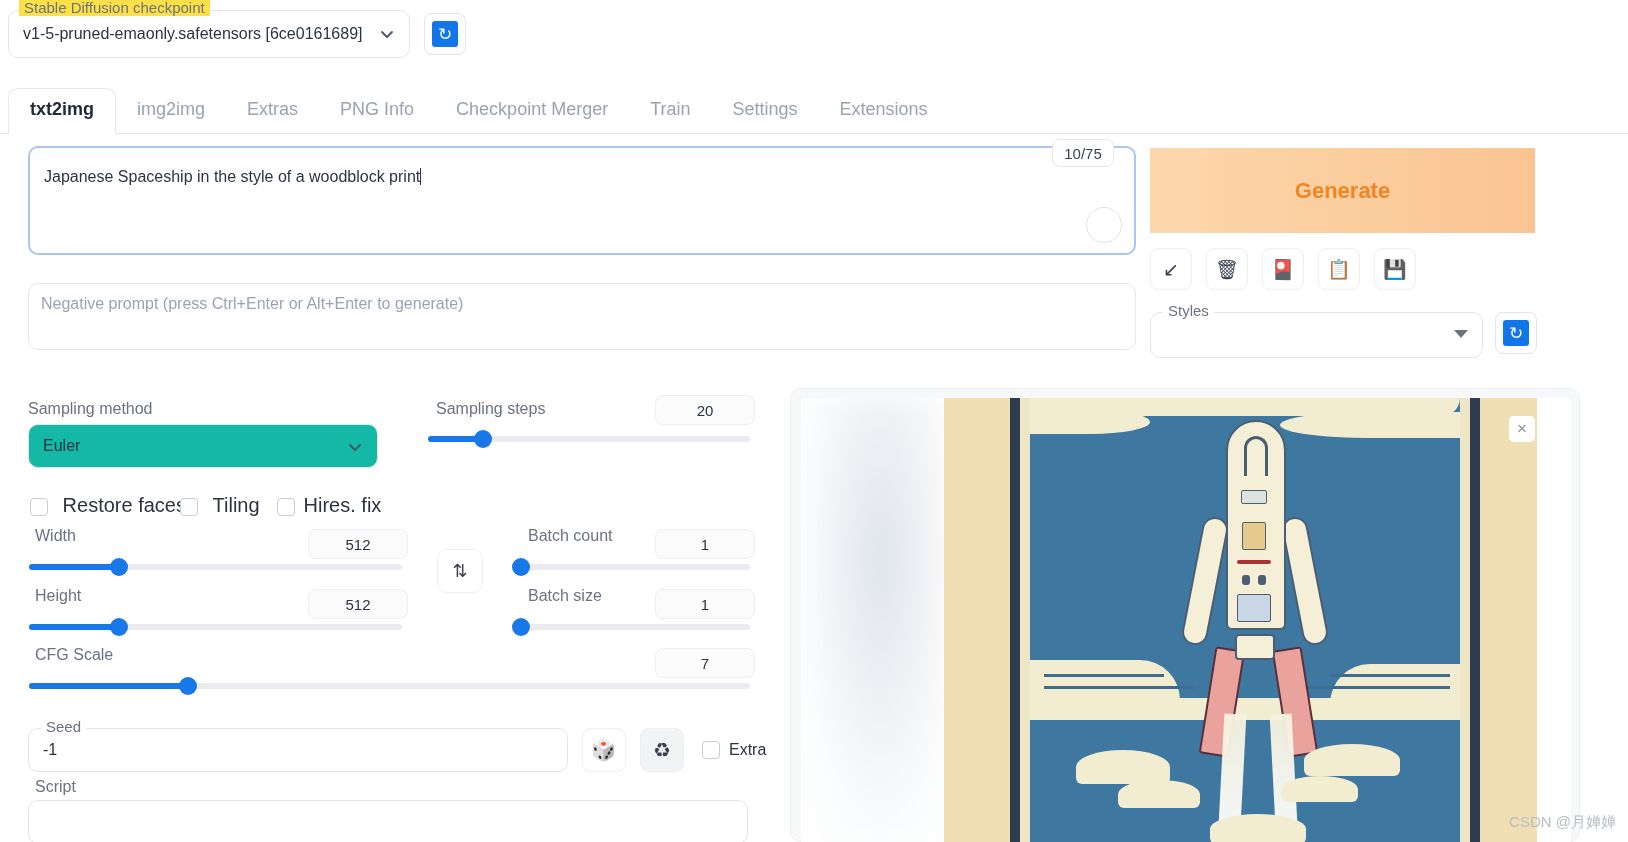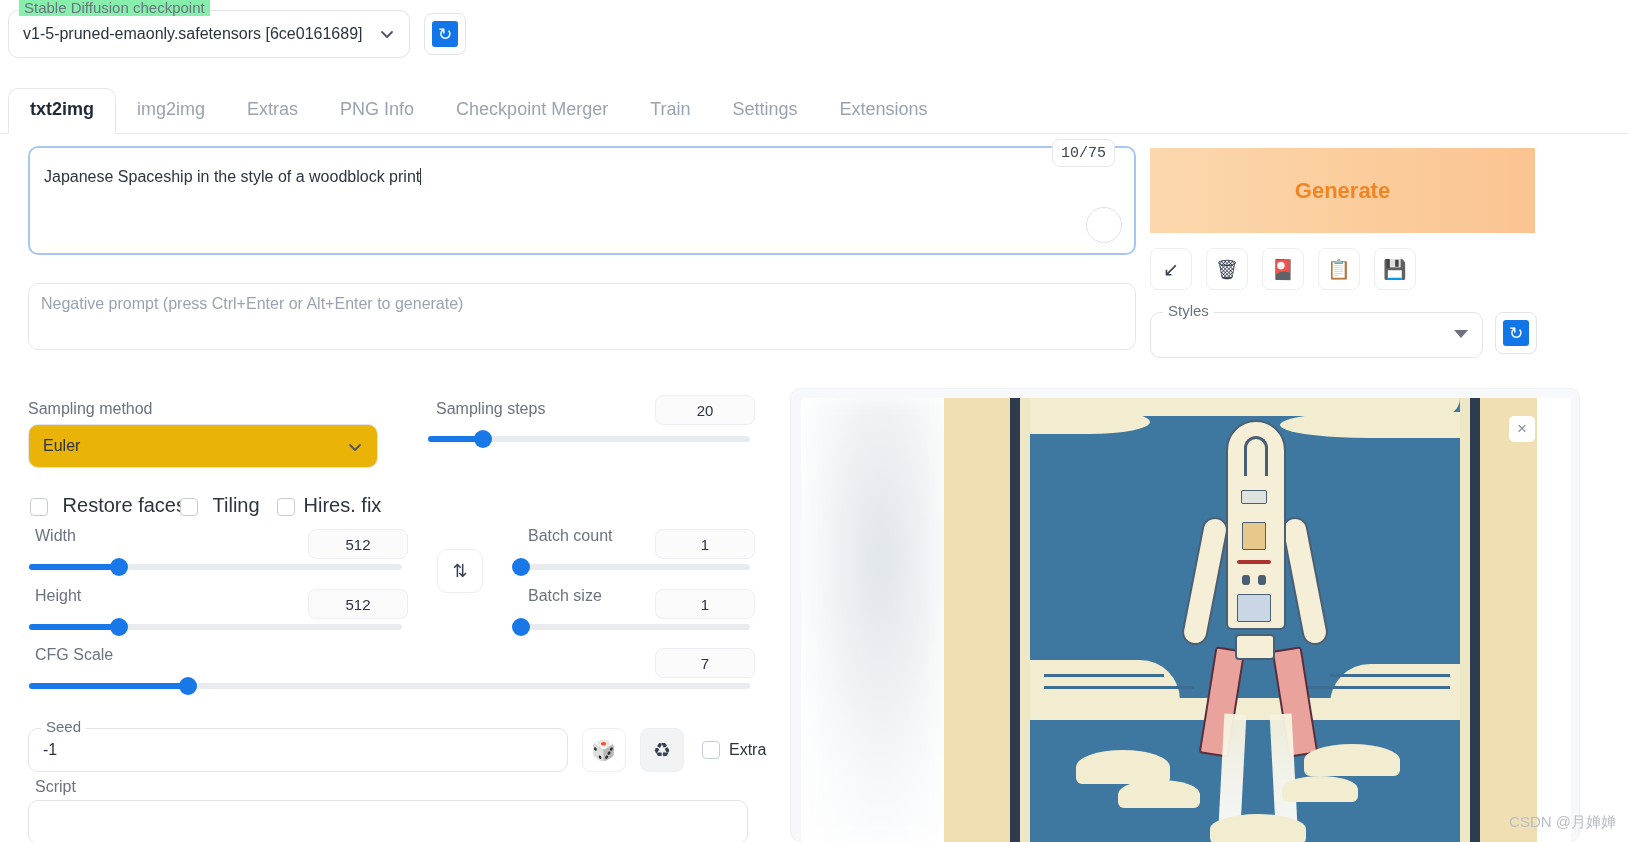--- a/index.html
+++ b/index.html
@@ -10,21 +10,21 @@
     background: #ffffff;
     font-family: "Liberation Sans", sans-serif;
     color: #374151;
   }
   .app { position: relative; width: 1628px; height: 842px; background:#fff; }
 
   
   .ckpt-row { position:absolute; left:8px; top:10px; display:flex; align-items:flex-start; gap:14px; }
   .ckpt-field { position: relative; width: 402px; height: 48px; border:1px solid #e2e4e9;
     border-radius: 10px; background:#fff; display:flex; align-items:center; padding: 0 14px; }
-  .ckpt-label { position:absolute; top:-12px; left:10px; background:#86efac; padding:0 5px;
+  .ckpt-label { position:absolute; top:-12px; left:10px; background:#fde047; padding:0 5px;
     font-size:15px; color:#6b7280; }
   .ckpt-value { font-size:16px; color:#2b3440; flex:1; white-space:nowrap; overflow:hidden; }
   .chev { width:16px; height:16px; flex:none; }
   .chev svg { display:block; }
   .refresh-btn { width:42px; height:42px; border:1px solid #e2e4e9; border-radius:8px; background:#fff;
     display:flex; align-items:center; justify-content:center; margin-top:3px; }
   .refresh-glyph { width:26px; height:26px; background:#1276e8; border-radius:3px;
     display:flex; align-items:center; justify-content:center; color:#fff; font-size:17px; line-height:1; }
 
   
@@ -34,21 +34,21 @@
   .tab.active { color:#1f2937; font-weight:600; border:1px solid #e5e7eb; border-bottom:1px solid #fff;
     border-radius:10px 10px 0 0; margin-bottom:-1px; background:#fff; }
 
   
   .prompt-box { position:absolute; left:28px; top:146px; width:1108px; height:109px;
     border:2px solid #a8c7f0; border-radius:10px; background:#fff; }
   .prompt-text { position:absolute; left:14px; top:20px; font-size:16px; color:#2b3440; white-space:pre; }
   .caret { display:inline-block; width:1px; height:17px; background:#2b3440; vertical-align:-3px; }
   .token-counter { position:absolute; left:1052px; top:139px; min-width:62px; height:28px;
     border:1px solid #e5e7eb; border-radius:8px; background:#fff; display:flex; align-items:center;
-    justify-content:center; font-size:15px; color:#3c4451; padding:0 8px;font-family:Liberation Mono, monospace; }
+    justify-content:center; font-size:15px; color:#3c4451; padding:0 8px; }
   .prompt-circle { position:absolute; right:12px; bottom:10px; width:36px; height:36px;
     border:1px solid #dfe3e8; border-radius:50%; background:#fff; }
 
   .neg-box { position:absolute; left:28px; top:283px; width:1108px; height:67px;
     border:1px solid #e5e7eb; border-radius:10px; background:#fff; }
   .neg-ph { position:absolute; left:12px; top:11px; font-size:16px; color:#9aa3b0; }
 
   
   .gen-btn { position:absolute; left:1150px; top:148px; width:385px; height:85px; border-radius:0;
     background: linear-gradient(90deg,#fcd7ad 0%, #fbcc9b 60%, #fac492 100%);
@@ -62,21 +62,21 @@
   .styles-label { position:absolute; top:-11px; left:12px; background:#fff; padding:0 5px; font-size:15px; color:#6b7280; }
   .styles-arrow { position:absolute; right:14px; top:17px; width:0;height:0;
     border-left:7px solid transparent;border-right:7px solid transparent;border-top:8px solid #6b7280; }
   .styles-refresh { width:42px; height:42px; border:1px solid #e2e4e9; border-radius:8px; background:#fff;
     display:flex; align-items:center; justify-content:center; }
 
   
   .settings { position:absolute; left:0; top:380px; width:780px; height:462px; }
   .lbl { font-size:16px; color:#6b7280; }
   .sel-field { position:relative; width:350px; height:44px; border:1px solid #e2e4e9; border-radius:10px;
-    background:#eab308; display:flex; align-items:center; padding:0 14px; font-size:16px; color:#2b3440; }
+    background:#14b8a6; display:flex; align-items:center; padding:0 14px; font-size:16px; color:#2b3440; }
   .sel-arrow { position:absolute; right:14px; top:14px; width:16px;height:16px; }
 
   .slider { position:absolute; height:6px; border-radius:4px; background:#e9ebef; }
   .slider .fill { position:absolute; left:0; top:0; height:6px; border-radius:4px; background:#1878e8; }
   .slider .knob { position:absolute; top:-6px; width:18px; height:18px; border-radius:50%; background:#1878e8;
     transform: translateX(-9px); }
   .numbox { position:absolute; width:100px; height:30px; border:1px solid #eceef1; border-radius:8px;
     background:#fbfbfc; display:flex; align-items:center; justify-content:center; font-size:15px; color:#2b3440; }
 
   .cb { width:18px; height:18px; border:1px solid #c8ccd3; border-radius:4px; background:#fff; display:inline-block;

